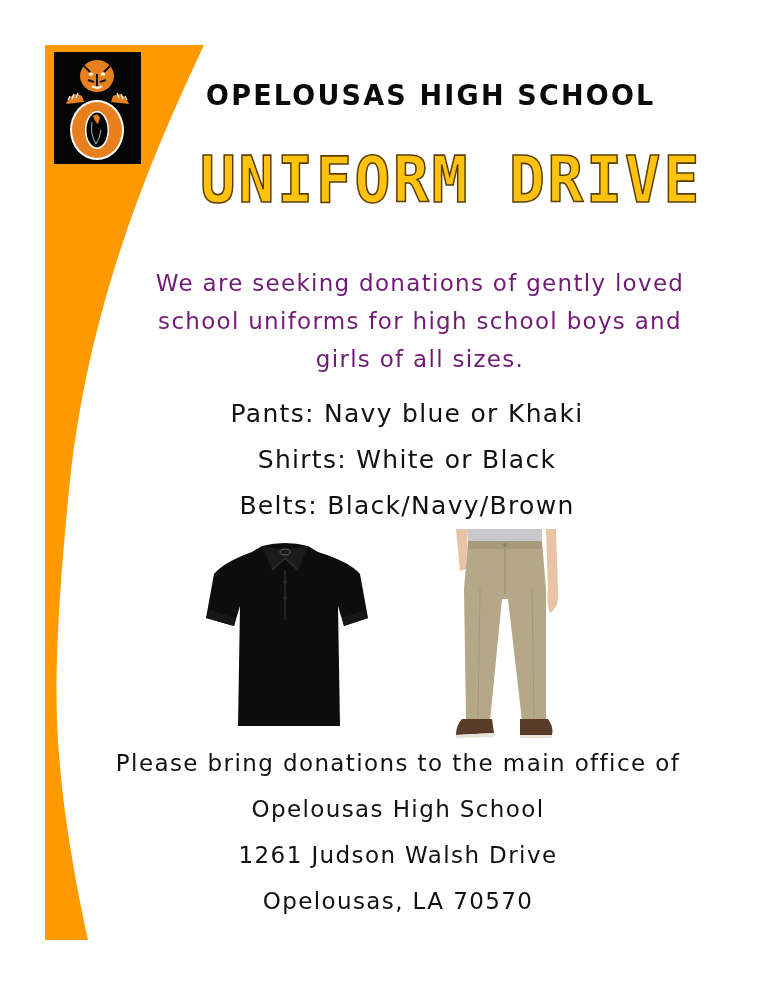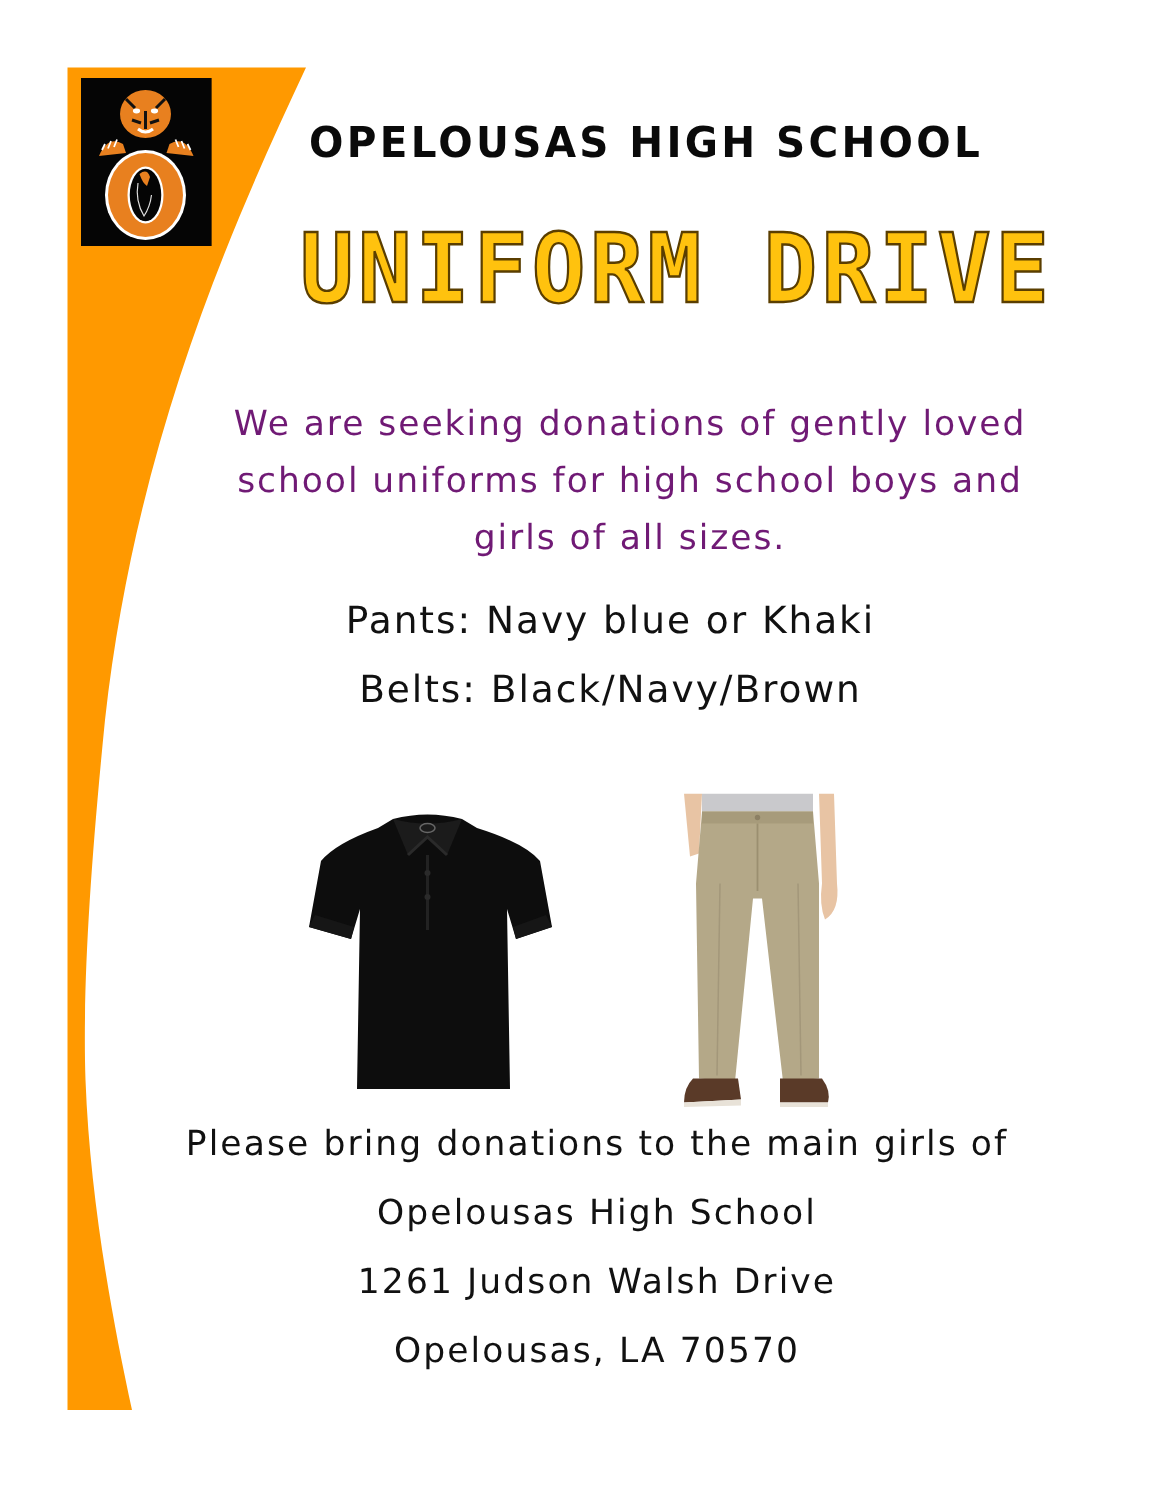--- a/index.html
+++ b/index.html
@@ -81,20 +81,21 @@
   </svg>
 </div>
 
 <div class="school-name">OPELOUSAS HIGH SCHOOL</div>
 <div class="drive-title">UNIFORM DRIVE</div>
 
 <p class="intro">We are seeking donations of gently loved school uniforms for high school boys and girls of all sizes.</p>
 
 <ul class="req-list">
   <li>Pants: Navy blue or Khaki</li>
+  <li>Shirts: White or Black</li>
   <li>Belts: Black/Navy/Brown</li>
 </ul>
 
 <svg class="shirt" viewBox="0 0 170 190">
   <path d="M62,6 Q85,0 108,6 L118,12 Q150,22 160,34 L168,78 L144,86 L138,66 L140,186 L38,186 L40,66 L34,86 L6,78 L14,34 Q24,22 52,12 Z" fill="#0d0d0d"></path>
   <path d="M62,6 L72,30 L85,18 L98,30 L108,6 Q85,12 62,6 Z" fill="#1b1b1b"></path>
   <path d="M72,30 L85,18 L98,30" stroke="#2a2a2a" stroke-width="2" fill="none"></path>
   <line x1="85" y1="30" x2="85" y2="80" stroke="#222" stroke-width="2"></line>
   <circle cx="85" cy="42" r="2" fill="#2a2a2a"></circle>
   <circle cx="85" cy="58" r="2" fill="#2a2a2a"></circle>
@@ -117,17 +118,17 @@
   <line x1="82" y1="60" x2="84" y2="188" stroke="#a3977a" stroke-width="1"></line>
   <circle cx="55" cy="16" r="1.8" fill="#8c8064"></circle>
 
   <path d="M12,190 L42,190 L44,204 L6,206 Q6,196 12,190 Z" fill="#5a3a28"></path>
   <path d="M70,190 L98,190 Q104,198 102,206 L70,206 Z" fill="#5a3a28"></path>
   <path d="M6,206 L44,204 L44,208 L6,209 Z" fill="#e8e2d8"></path>
   <path d="M70,206 L102,206 L102,209 L70,209 Z" fill="#e8e2d8"></path>
 </svg>
 
 <ul class="dropoff">
-  <li>Please bring donations to the main girls of</li>
+  <li>Please bring donations to the main office of</li>
   <li>Opelousas High School</li>
   <li>1261 Judson Walsh Drive</li>
   <li>Opelousas, LA 70570</li>
 </ul>
 
 </body></html>

